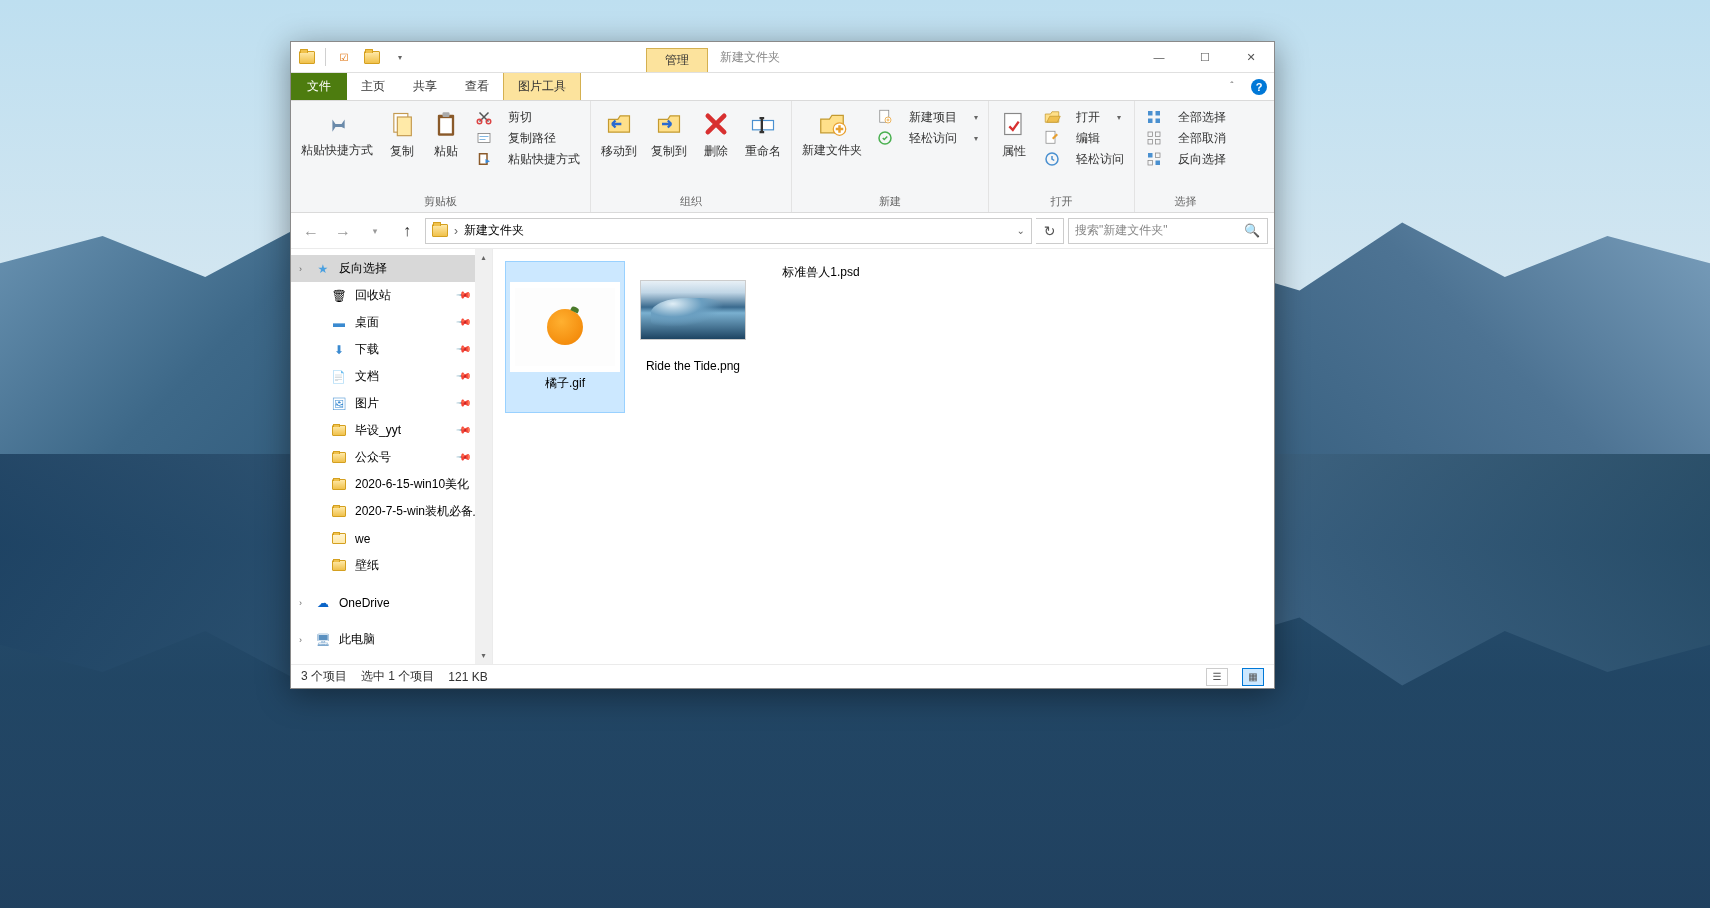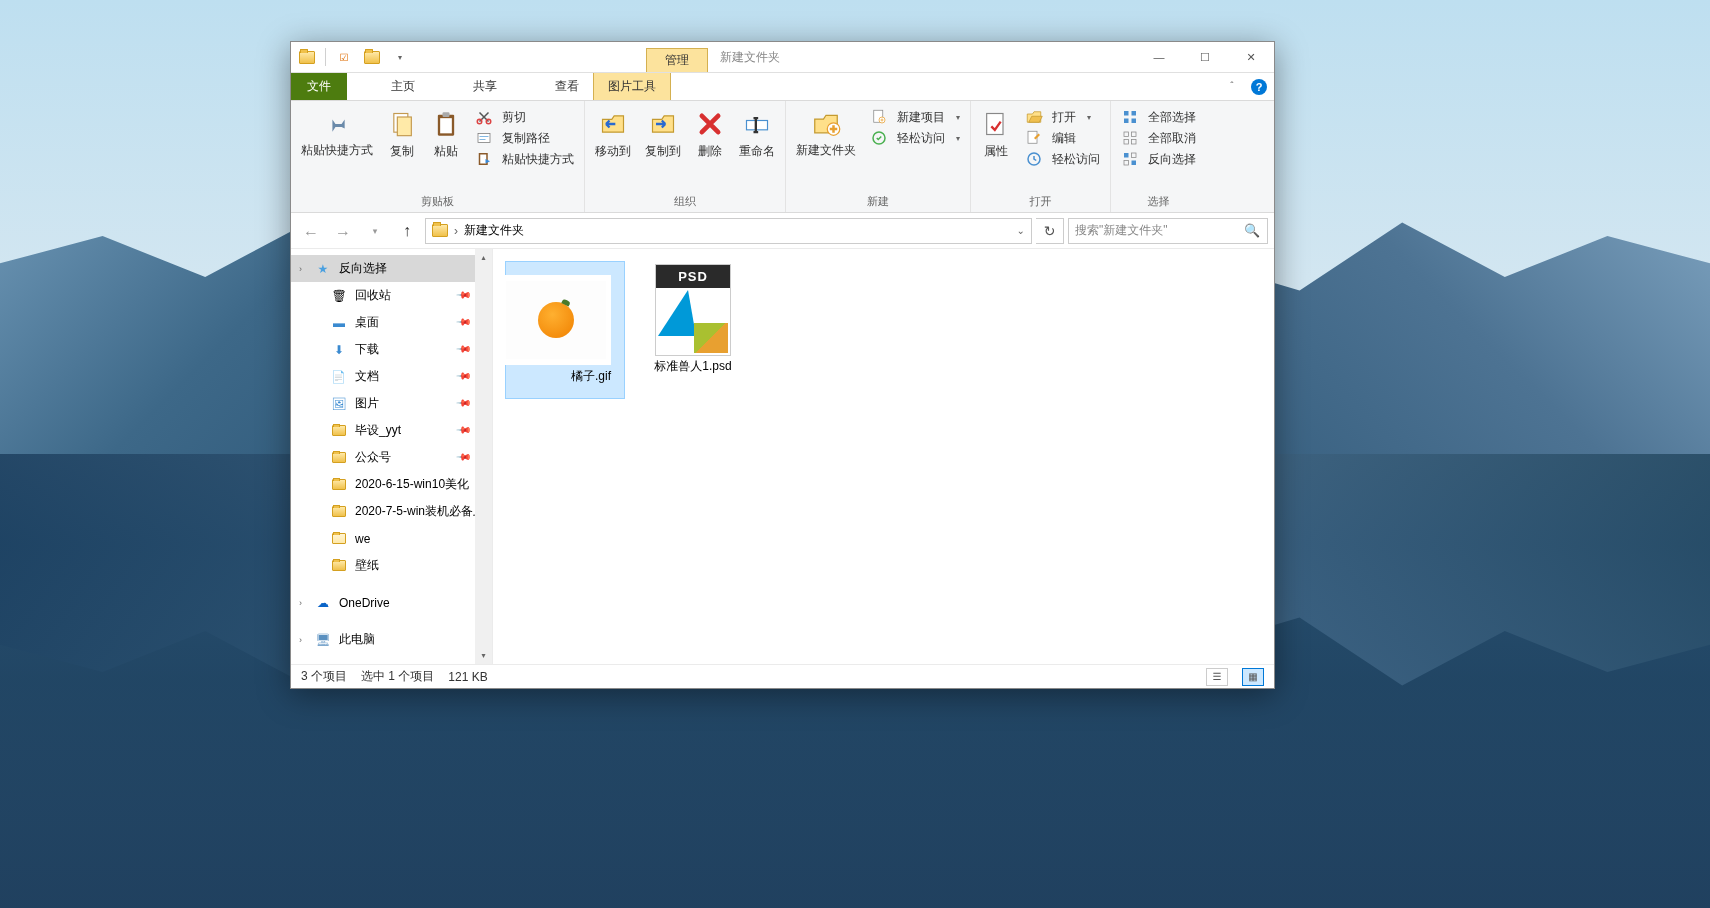--- a/index.html
+++ b/index.html
@@ -22,35 +22,35 @@
 .qat-sep { width: 1px; height: 18px; background: #d0d0d0; margin: 0 2px; }
 .titlebar-tabs { display: flex; align-items: flex-end; margin-left: 20px; }
 .ctx-tab { padding: 3px 18px; font-size: 12px; background: #fce39d; border: 1px solid #d4b050; border-bottom: none; color: #333; }
 .titlebar-title { flex: 1; display: flex; align-items: center; justify-content: flex-start; padding-left: 12px; font-size: 12px; color: #888; }
 .titlebar-ctrls { display: flex; }
 .ctrl-btn { width: 46px; height: 30px; display: flex; align-items: center; justify-content: center; color: #555; font-size: 11px; }
 
 .menubar { height: 28px; display: flex; align-items: stretch; background: #fff; border-bottom: 1px solid #dadada; }
 .menu-file { background: #1979ca; color: #fff; padding: 0 16px; display: flex; align-items: center; font-size: 12px; }
 .menu-dark .menu-file { background: #4d7c0f; }
-.menu-tab { padding: 0 14px; display: flex; align-items: center; font-size: 12px; color: #333; margin-left: 30px; }
+.menu-tab { padding: 0 14px; display: flex; align-items: center; font-size: 12px; color: #333; }
 .menu-ctx { padding: 0 14px; display: flex; align-items: center; font-size: 12px; color: #333; background: #fce39d; border-left: 1px solid #d4b050; border-right: 1px solid #d4b050; }
 .menu-spacer { flex: 1; }
 .menu-help { width: 30px; display: flex; align-items: center; justify-content: center; }
 .menu-collapse { width: 24px; display: flex; align-items: center; justify-content: center; color: #666; font-size: 10px; }
 .help-icon { width: 16px; height: 16px; border-radius: 50%; background: #0078d7; color: #fff; font-size: 11px; font-weight: bold; display: flex; align-items: center; justify-content: center; }
 
 .ribbon { height: 112px; background: #f5f6f7; border-bottom: 1px solid #dadada; display: flex; }
 .ribbon-group { border-right: 1px solid #e3e3e3; display: flex; flex-direction: column; padding: 2px 4px 0 4px; }
 .ribbon-group-body { flex: 1; display: flex; align-items: flex-start; gap: 2px; padding-top: 2px; }
 .ribbon-group-label { text-align: center; font-size: 11px; color: #666; padding: 1px 0 3px 0; }
 .rbtn-large { display: flex; flex-direction: column; align-items: center; justify-content: flex-start; padding: 2px 6px; text-align: center; font-size: 12px; color: #333; min-width: 42px; gap: 2px; }
 .rbtn-large .ricon { height: 34px; display: flex; align-items: center; justify-content: center; }
 .rbtn-stack { display: flex; flex-direction: column; gap: 1px; padding: 2px 4px; }
-.rbtn-small { display: flex; align-items: center; gap: 9px; font-size: 12px; color: #333; padding: 1px 2px; white-space: nowrap; }
+.rbtn-small { display: flex; align-items: center; gap: 15px; font-size: 12px; color: #333; padding: 1px 2px; white-space: nowrap; }
 .ricon-svg { width: 18px; height: 18px; }
 
 .addrbar { height: 36px; display: flex; align-items: center; padding: 4px 6px; gap: 4px; background: #fff; border-bottom: 1px solid #ebebeb; }
 .nav-btn { width: 28px; height: 28px; display: flex; align-items: center; justify-content: center; color: #999; font-size: 16px; }
 .nav-btn.enabled { color: #333; }
 .addrbox { flex: 1; height: 26px; border: 1px solid #ccc; display: flex; align-items: center; padding: 0 6px; font-size: 12px; gap: 6px; }
 .addr-icon { width: 16px; height: 13px; background: linear-gradient(#ffe9a8, #f0c14b); border: 1px solid #d4a020; border-radius: 1px; position: relative; flex-shrink: 0; }
 .addr-icon::before { content: ""; position: absolute; top: -3px; left: 0; width: 6px; height: 3px; background: #f0c14b; border: 1px solid #d4a020; border-bottom: none; }
 .addr-seg { color: #666; }
 .addr-drop { margin-left: auto; display: flex; align-items: center; gap: 6px; color: #666; font-size: 10px; }
@@ -67,21 +67,21 @@
 .sb-item.sub { padding-left: 40px; }
 .sb-pin { position: absolute; right: 22px; color: #888; font-size: 10px; transform: rotate(45deg); }
 .sb-icon { width: 16px; height: 16px; display: flex; align-items: center; justify-content: center; flex-shrink: 0; }
 .sb-folder { width: 14px; height: 11px; background: linear-gradient(#ffe9a8, #f0c14b); border: 1px solid #d4a020; border-radius: 1px; position: relative; }
 .sb-folder::before { content: ""; position: absolute; top: -2px; left: 0; width: 5px; height: 2px; background: #f0c14b; border: 1px solid #d4a020; border-bottom: none; }
 .sb-folder.empty { background: linear-gradient(#fff4d4, #ffe9a8); }
 .sb-caret { position: absolute; left: 8px; font-size: 9px; color: #666; }
 
 .content { flex: 1; padding: 12px; display: flex; flex-wrap: wrap; align-content: flex-start; gap: 12px 8px; }
 .file-item { width: 120px; display: flex; flex-direction: column; align-items: center; padding: 4px; font-size: 12px; text-align: center; }
-.file-item.selected { background: #cce8ff; border: 1px solid #99d1ff; padding: 13px; align-items: flex-end; }
+.file-item.selected { background: #cce8ff; border: 1px solid #99d1ff; padding: 20px; }
 .thumb { width: 110px; height: 90px; display: flex; align-items: center; justify-content: center; margin-bottom: 4px; border: 1px solid #ddd; background: #fff; }
 .file-item.selected .thumb { border-color: transparent; }
 .thumb-orange { width: 100px; height: 78px; background: #fdfdfd; display: flex; align-items: center; justify-content: center; }
 .orange-body { width: 36px; height: 36px; background: radial-gradient(circle at 40% 35%, #ffb030, #f08000); border-radius: 50%; position: relative; }
 .orange-body::after { content: ""; position: absolute; top: -2px; right: 4px; width: 8px; height: 5px; background: #4a7a2a; border-radius: 50% 50% 0 0; transform: rotate(25deg); }
 .thumb-wave { width: 106px; height: 60px; background: linear-gradient(to bottom, #e8f0f6 0%, #c0d6e6 20%, #3a6a8e 45%, #7ab0d0 55%, #1e4462 100%); border: 1px solid #ccc; position: relative; overflow: hidden; }
 .thumb-wave::before { content: ""; position: absolute; left: 10%; top: 30%; width: 70%; height: 50%; background: radial-gradient(ellipse at 30% 20%, #e0eef6 0%, #6a9ec0 40%, transparent 70%); border-radius: 50% 30% 50% 20%; }
 .thumb-psd { width: 76px; height: 92px; border: 1px solid #ccc; background: #fff; position: relative; display: flex; flex-direction: column; }
 .psd-badge { background: #2a2a2a; color: #fff; font-size: 13px; font-weight: bold; padding: 4px 0; text-align: center; letter-spacing: 1px; }
 .psd-body { flex: 1; position: relative; overflow: hidden; }
@@ -471,28 +471,25 @@
       <div class="file-item selected">
         <div class="thumb">
             <div class="thumb-orange">
               <div class="orange-body"></div>
             </div>
           </div>
         <div class="fname">橘子.gif</div>
       </div>
       <div class="file-item">
         <div class="thumb" style="border:none">
-          <div class="thumb-psd">
-            <div class="psd-badge">PSD</div>
-            <div class="psd-body">
-                <div class="psd-tri1"></div>
-                <div class="psd-tri2"></div>
-              </div>
+            <div class="thumb-wave"></div>
           </div>
-        </div>
+        <div class="fname">Ride the Tide.png</div>
+      </div>
+      <div class="file-item">
         <div class="fname">标准兽人1.psd</div>
       </div>
     </div>
   </div>
 
   <div class="statusbar">
     <span>3 个项目</span>
     <span>选中 1 个项目</span>
     <span>121 KB</span>
     <div class="statusbar-spacer"></div>

